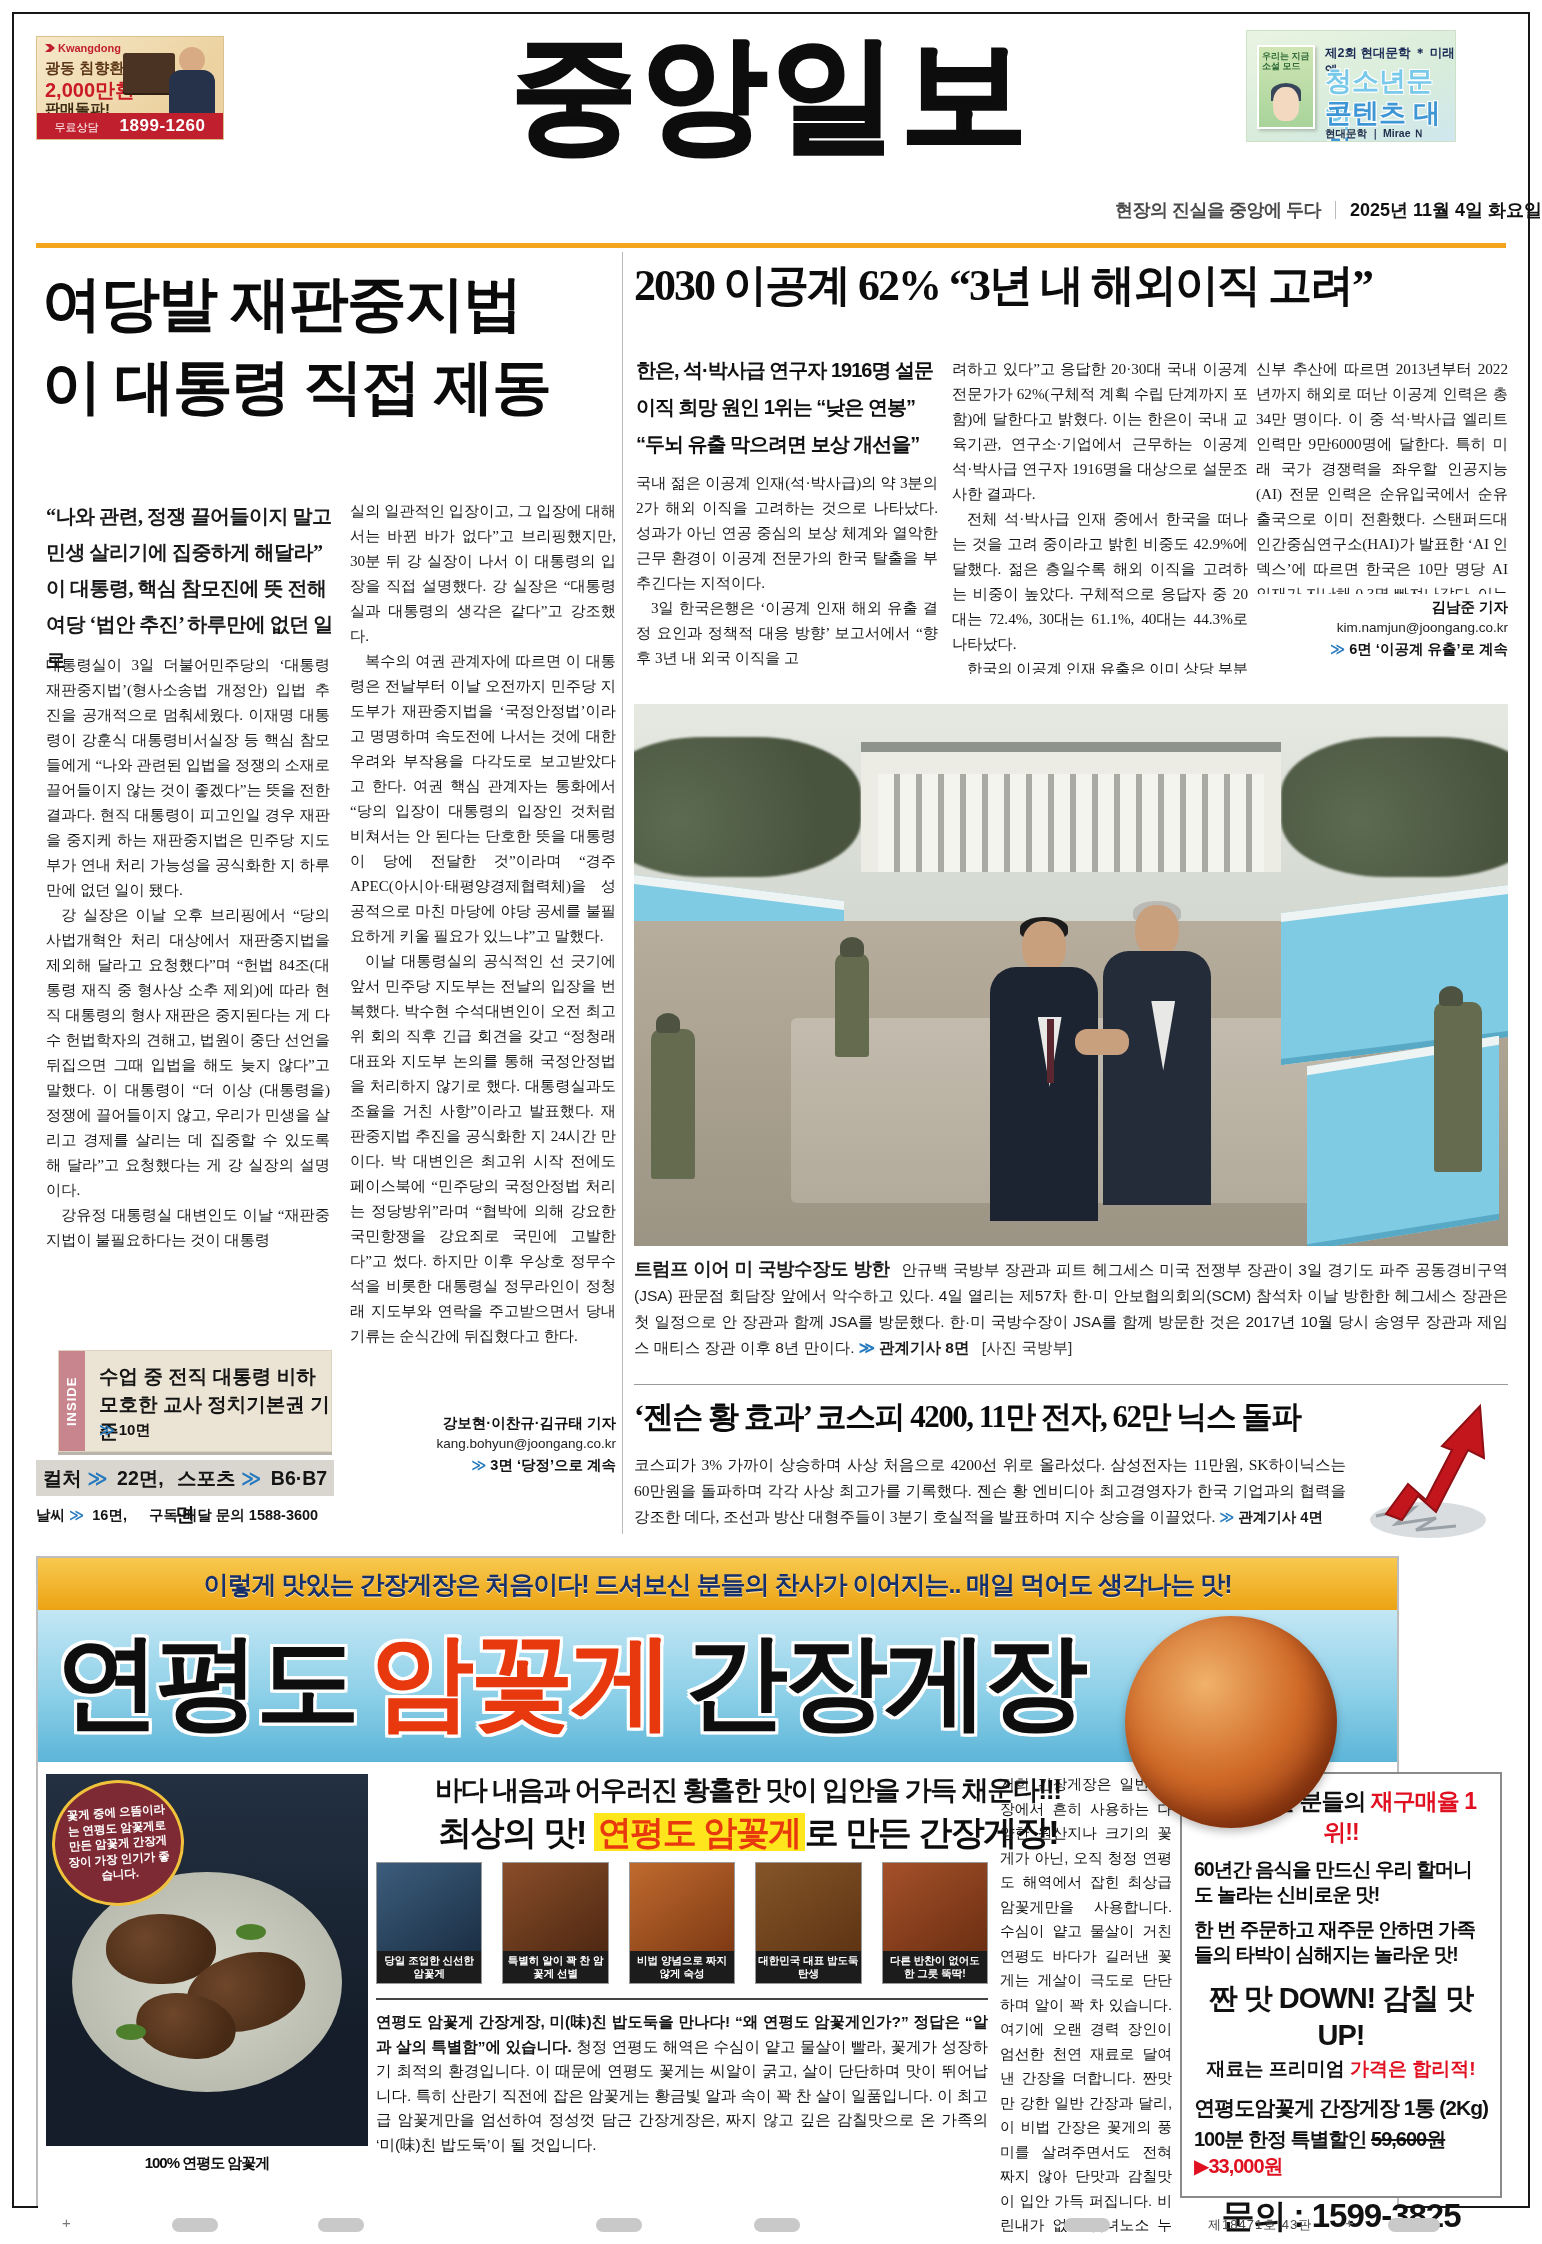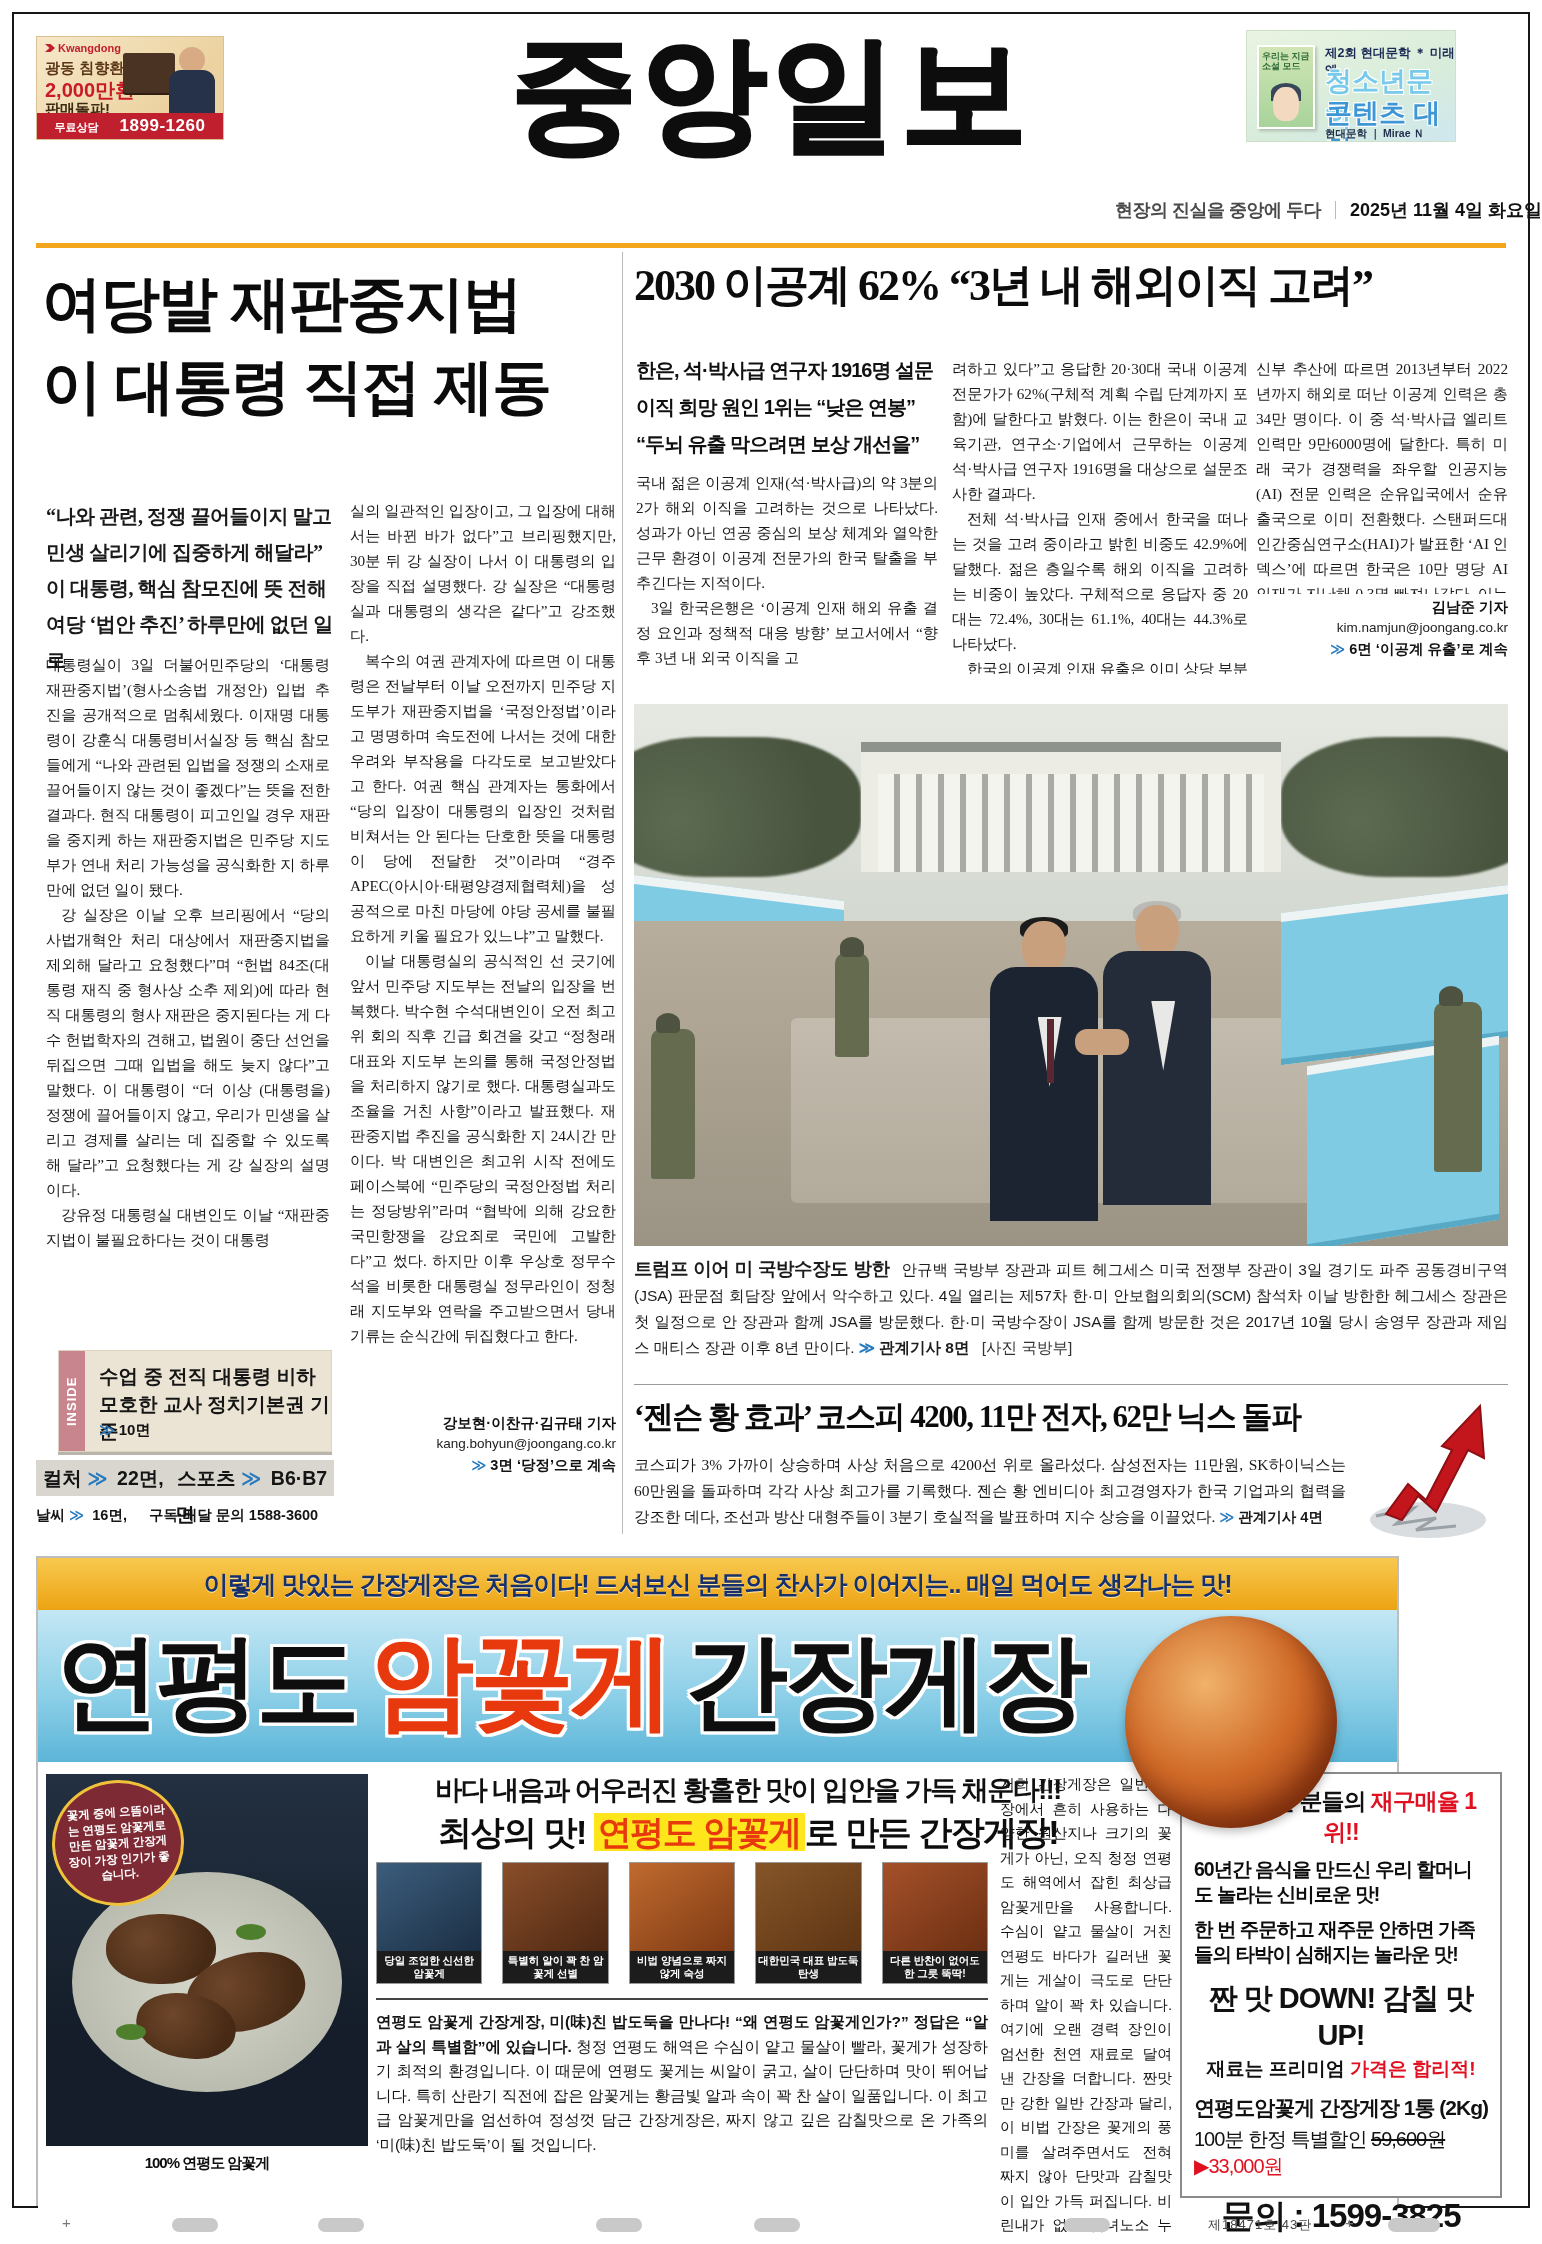--- a/index.html
+++ b/index.html
@@ -20,21 +20,21 @@
   .ad-kw{left:36px;top:36px;width:188px;height:104px;background:linear-gradient(135deg,#f6e8c9,#ecd2a0 70%);overflow:hidden;border:1px solid #d9c28f}
   .kw-logo{position:absolute;left:8px;top:5px;font-size:11px;font-weight:800;color:#c01f2e}
   .kw-ico{display:inline-block;width:10px;height:8px;background:#c01f2e;clip-path:polygon(0 0,45% 50%,0 100%,55% 100%,100% 50%,55% 0);margin-right:3px}
   .kw-l1{position:absolute;left:8px;top:22px;font-size:15px;font-weight:800;color:#5a3416}
   .kw-l2{position:absolute;left:8px;top:40px;font-size:20px;font-weight:900;color:#c91a28}
   .kw-l3{position:absolute;left:8px;top:63px;font-size:15px;font-weight:800;color:#3c2a12}
   .kw-box{position:absolute;right:48px;top:16px;width:52px;height:40px;background:#4a3322;border-radius:3px;box-shadow:0 2px 0 #2e1f12}
   .kw-head{position:absolute;right:18px;top:10px;width:26px;height:26px;border-radius:50%;background:#d9ab84}
   .kw-suit{position:absolute;right:8px;top:33px;width:46px;height:50px;background:#25324a;border-radius:12px 12px 0 0}
   .kw-phone-bar{position:absolute;left:0;bottom:0;width:100%;height:26px;background:#c01f2e;color:#fff;text-align:center;line-height:26px}
-  .kw-cta{font-size:11px;font-weight:700;margin-right:21px}
+  .kw-cta{font-size:11px;font-weight:400;margin-right:21px}
   .kw-phone{font-size:17px;font-weight:900;letter-spacing:.5px}
 
   
   .ad-youth{left:1246px;top:30px;width:210px;height:112px;background:linear-gradient(160deg,#eaf4e2,#d8ecdb 60%,#cfe7ef);border:1px solid #cfe0c9;overflow:hidden}
   .yb-book{position:absolute;left:10px;top:14px;width:58px;height:84px;background:linear-gradient(#cfe6b4,#a8d39a);border:2px solid #fff;box-shadow:2px 2px 3px rgba(0,0,0,.2)}
   .yb-title{position:absolute;left:3px;top:4px;font-size:9px;font-weight:800;color:#2f6a38;line-height:1.15}
   .yb-face{position:absolute;left:14px;bottom:6px;width:26px;height:34px;background:#f2d9c0;border-radius:45% 45% 40% 40%}
   .yb-hair{position:absolute;left:12px;bottom:26px;width:30px;height:18px;background:#37465a;border-radius:50% 50% 0 0}
   .yt-l1{position:absolute;left:78px;top:14px;font-size:12.5px;font-weight:900;color:#1b2b55}
   .yt-l2{position:absolute;left:78px;top:32px;font-size:27px;font-weight:900;color:#79c9ea;text-shadow:1px 1px 0 #fff,-1px -1px 0 #fff,1px -1px 0 #fff,-1px 1px 0 #fff}
@@ -133,21 +133,21 @@
   .ad-para{position:absolute;left:338px;top:236px;width:612px;height:200px;font-size:15.5px;line-height:24.5px;text-align:justify;color:#141414;border-top:2px solid #444;padding-top:10px}
   .ad-para .plead{font-weight:900}
   .ad-side{position:absolute;left:962px;top:10px;width:172px;height:426px;font-size:14.8px;line-height:24.5px;text-align:justify;color:#141414}
   .ad-offer{position:absolute;left:1142px;top:10px;width:322px;height:426px;background:#fff;border:2px solid #8a8a8a;padding:12px 12px;text-align:center}
   .of-l1{font-size:23px;font-weight:900;letter-spacing:-1px}
   .of-red{color:#e01020}
   .of-copy{font-size:19.5px;font-weight:800;letter-spacing:-1px;text-align:left;margin-top:9px;line-height:1.3;color:#0d0d0d}
   .of-slogan{font-size:29px;font-weight:900;letter-spacing:-1px;margin-top:12px}
   .of-mat{font-size:19px;font-weight:800;margin-top:4px}
   .of-prod{font-size:21px;font-weight:900;letter-spacing:-1px;margin-top:12px;text-align:right}
-  .of-deal{font-size:20px;font-weight:400;letter-spacing:-1px;margin-top:4px;text-align:left}
+  .of-deal{font-size:20px;font-weight:700;letter-spacing:-1px;margin-top:4px;text-align:left}
   .of-old{text-decoration:line-through}
   .of-call{font-size:33px;font-weight:900;margin-top:14px;letter-spacing:-1px}
 
   
   .footer{left:0;top:2212px;width:1542px;height:30px;font-size:13px;color:#555}
   .pill{position:absolute;top:6px;height:14px;background:#c9c9c9;border-radius:7px}
   .plus{position:absolute;top:2px;font-size:15px;color:#777}
   .edition{position:absolute;top:4px;left:1208px;color:#444;letter-spacing:1px}
 </style>
 </head>

